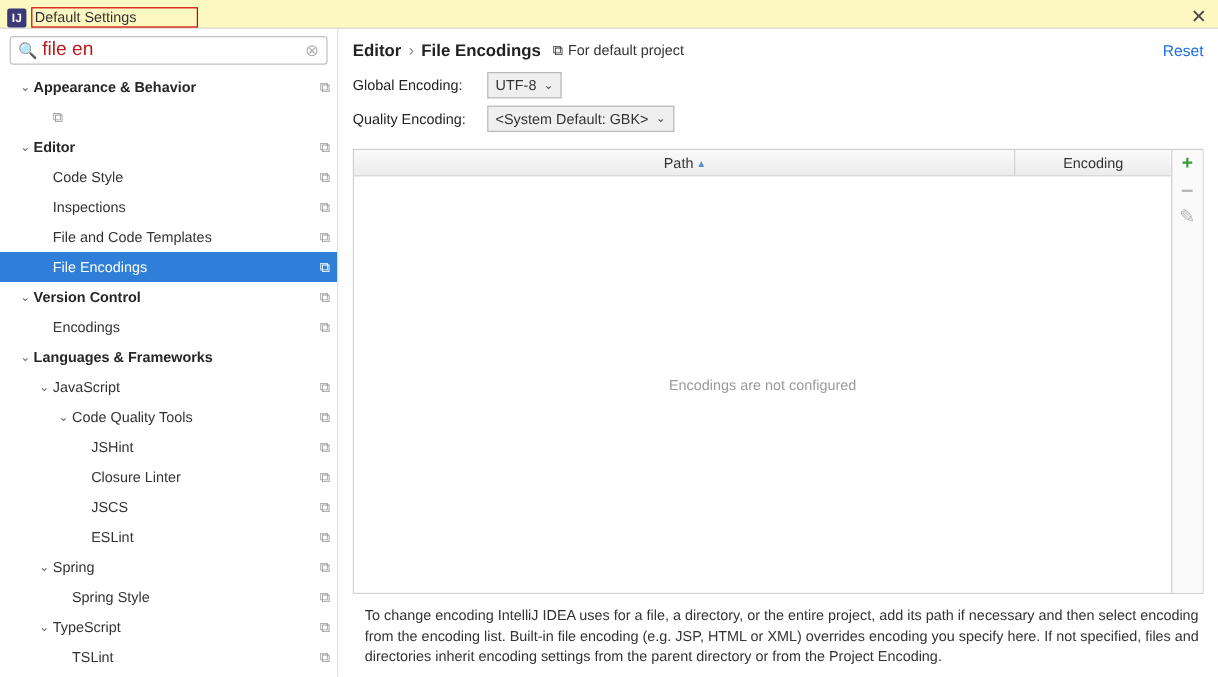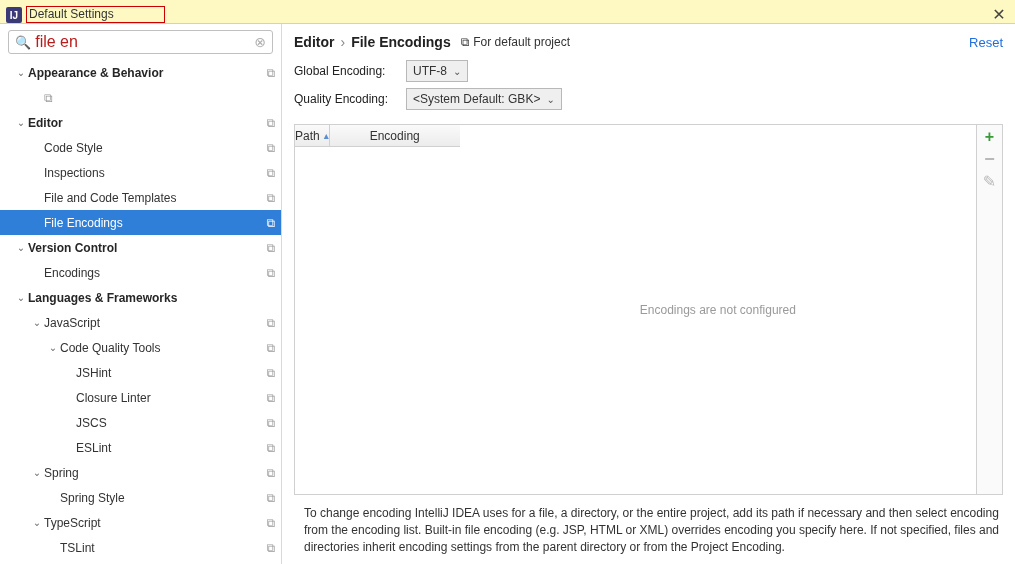--- a/index.html
+++ b/index.html
@@ -34,21 +34,21 @@
   .hdr .sub .sic{margin-right:4px}
   .hdr .spacer{flex:1}
   .hdr .reset{color:#1f6fe0;cursor:pointer;font-size:13px}
   .fields{padding:2px 12px 8px 12px}
   .fldrow{display:flex;align-items:center;margin-bottom:6px}
   .fldrow .flabel{width:112px;color:#222}
   .combo{display:inline-flex;align-items:center;border:1px solid #b8b8b8;background:#efefef;height:22px;padding:0 6px;cursor:pointer}
   .combo .dv{padding-right:6px}
   .combo .dd{color:#555;font-size:10px}
   .tablewrap{margin:0 12px;border:1px solid #d0d0d0;flex:1;display:flex;min-height:0;background:#fff}
-  .tcols{flex:1;display:flex;}
+  .tcols{flex:1;display:flex;flex-direction:column}
   .thdr{display:flex;background:linear-gradient(#fafafa,#ececec);height:22px;border-bottom:1px solid #d0d0d0}
   .thdr .th{display:flex;align-items:center;justify-content:center;color:#333;font-size:12px;border-right:1px solid #d0d0d0}
   .thdr .th:last-child{border-right:none}
   .thdr .th .sort{color:#5a8ed0;margin-left:4px;font-size:10px}
   .tbody{flex:1;display:flex;align-items:center;justify-content:center;color:#9a9a9a}
   .toolcol{width:26px;border-left:1px solid #d0d0d0;background:#fafafa;display:flex;flex-direction:column;align-items:center;padding-top:2px}
   .toolcol .tbtn{width:20px;height:20px;display:flex;align-items:center;justify-content:center;font-size:16px;cursor:pointer;margin-bottom:2px}
   .toolcol .add{color:#3a9a3a;font-weight:700}
   .toolcol .rem{color:#b8b8b8;font-weight:700;font-size:18px}
   .toolcol .edit{color:#b8b8b8}

